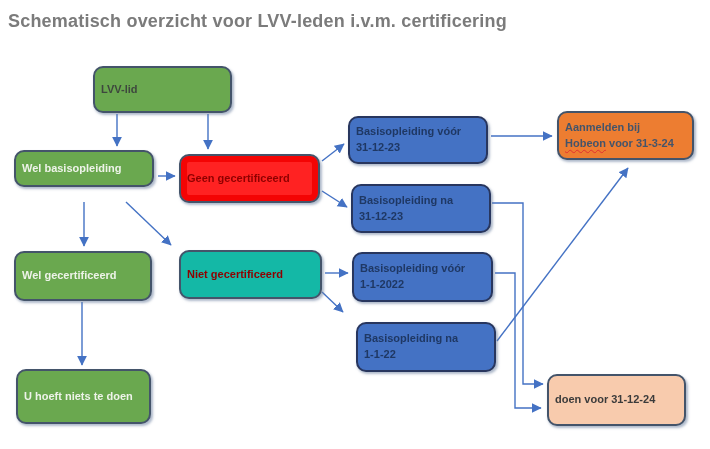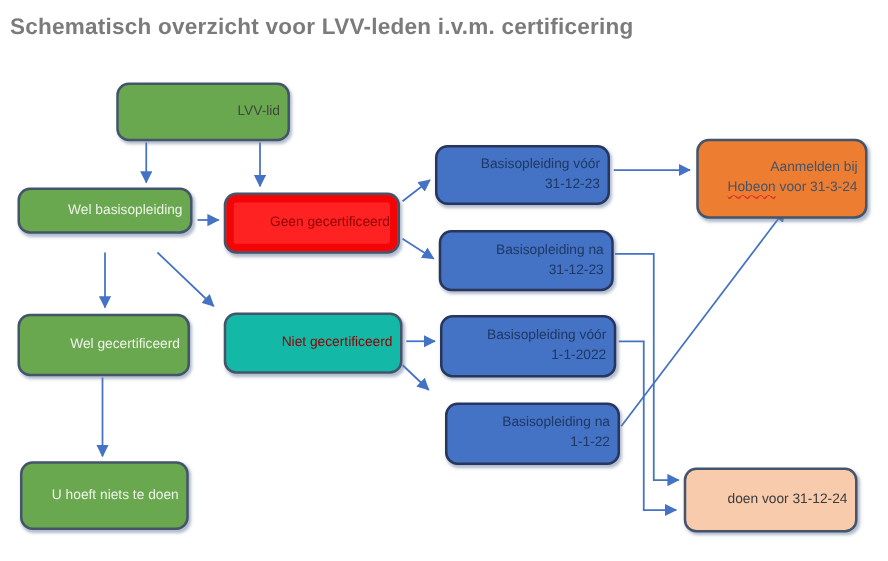--- a/index.html
+++ b/index.html
@@ -6,22 +6,22 @@
   body{
     width:710px;height:449px;position:relative;background:#ffffff;
     font-family:"Liberation Sans", sans-serif;overflow:hidden;
   }
   .title{
     position:absolute;left:8px;top:11px;font-size:18px;font-weight:bold;
     color:#7b7b7b;letter-spacing:.2px;
   }
   .node{
     position:absolute;border:2px solid #44546a;border-radius:10px;
-    display:flex;flex-direction:column;align-items:flex-end;justify-content:center;
-    text-align:center;font-size:11px;font-weight:normal;line-height:1.45;
+    display:flex;flex-direction:column;align-items:flex-start;justify-content:center;
+    text-align:center;font-size:11px;font-weight:bold;line-height:1.45;
     box-sizing:border-box;box-shadow:1.5px 2px 2.5px rgba(110,130,160,.55);
     padding:2px 6px;
   }
   .green{background:#6aa84f;color:#eef3e9;}
   .green.darktext{color:#3e473e;}
   .red{background:#14b8a6;color:#8f0000;}
   .red.innerpanel{
     background:#ff2222;
     box-shadow:inset 0 0 0 6px #f40404, 1.5px 2px 2.5px rgba(110,130,160,.55);
   }
@@ -99,20 +99,20 @@
 <div class="node blue" style="left:352px;top:252px;width:141px;height:50px">
   <span>Basisopleiding vóór</span>
   <span>1-1-2022</span>
 </div>
 
 <div class="node blue" style="left:356px;top:322px;width:140px;height:50px">
   <span>Basisopleiding na</span>
   <span>1-1-22</span>
 </div>
 
-<div class="node orange" style="left:557px;top:111px;width:137px;height:64px">
+<div class="node orange" style="left:557px;top:111px;width:137px;height:49px">
   <span>Aanmelden bij</span>
   <span><span class="wavy">Hobeon</span><span> voor 31-3-24</span></span>
 </div>
 
 <div class="node peach" style="left:547px;top:374px;width:139px;height:52px">
   <span>doen voor 31-12-24</span>
 </div>
 
 </body></html>

